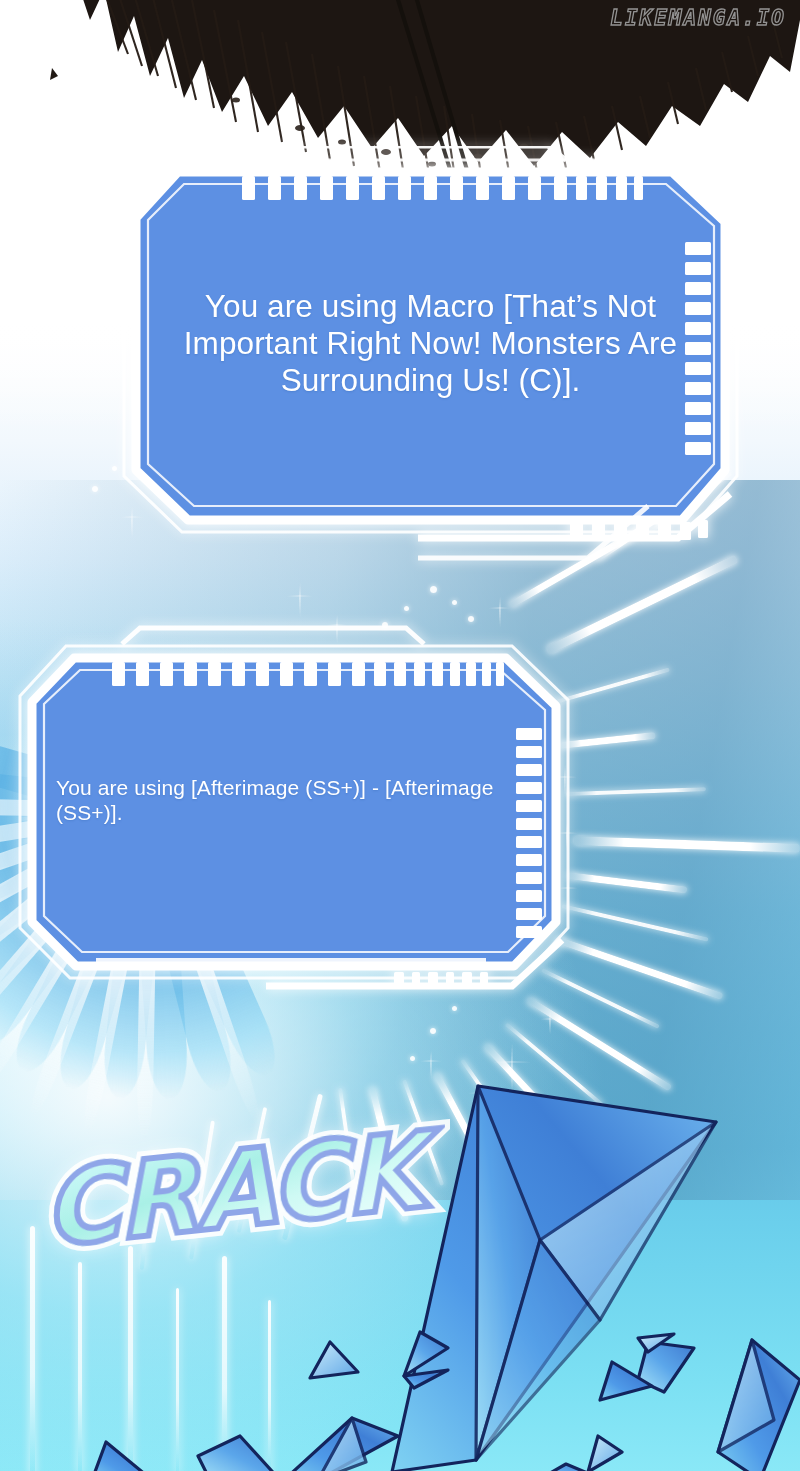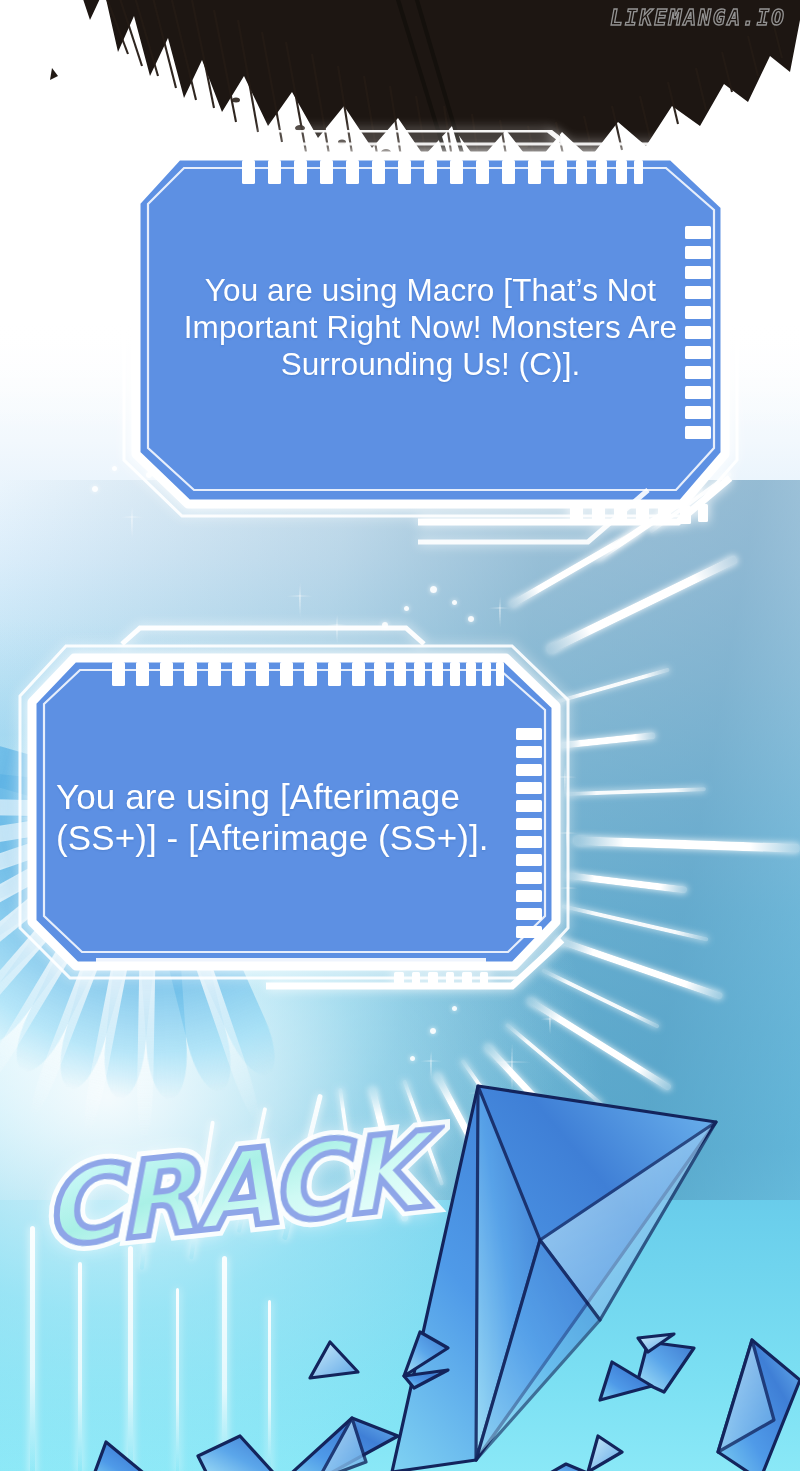--- a/index.html
+++ b/index.html
@@ -165,25 +165,25 @@
   .dlg .txt{
     position:absolute;
     color:#ffffff;
     text-align:center;
     font-weight:400;
     letter-spacing:.1px;
     text-shadow:0 1px 2px rgba(40,90,160,.28);
     line-height:1.18;
   }
 
-  #dlg1{ left:118px; top:130px; width:625px; height:430px; }
+  #dlg1{ left:118px; top:146px; width:625px; height:430px; }
   #dlg1 .txt{ left:46px; right:46px; top:142px; font-size:31.5px; }
 
   #dlg2{ left:16px; top:622px; width:560px; height:390px; }
-  #dlg2 .txt{ left:40px; right:50px; top:154px; font-size:35px; text-align:left; }
+  #dlg2 .txt{ left:40px; right:50px; top:154px; font-size:21px; text-align:left; }
 
   
   .sfx{
     position:absolute;
     left:52px; top:1128px;
     font-family:"DejaVu Sans", sans-serif;
     font-size:104px;
     font-weight:bold;
     font-style:italic;
     letter-spacing:-2px;

